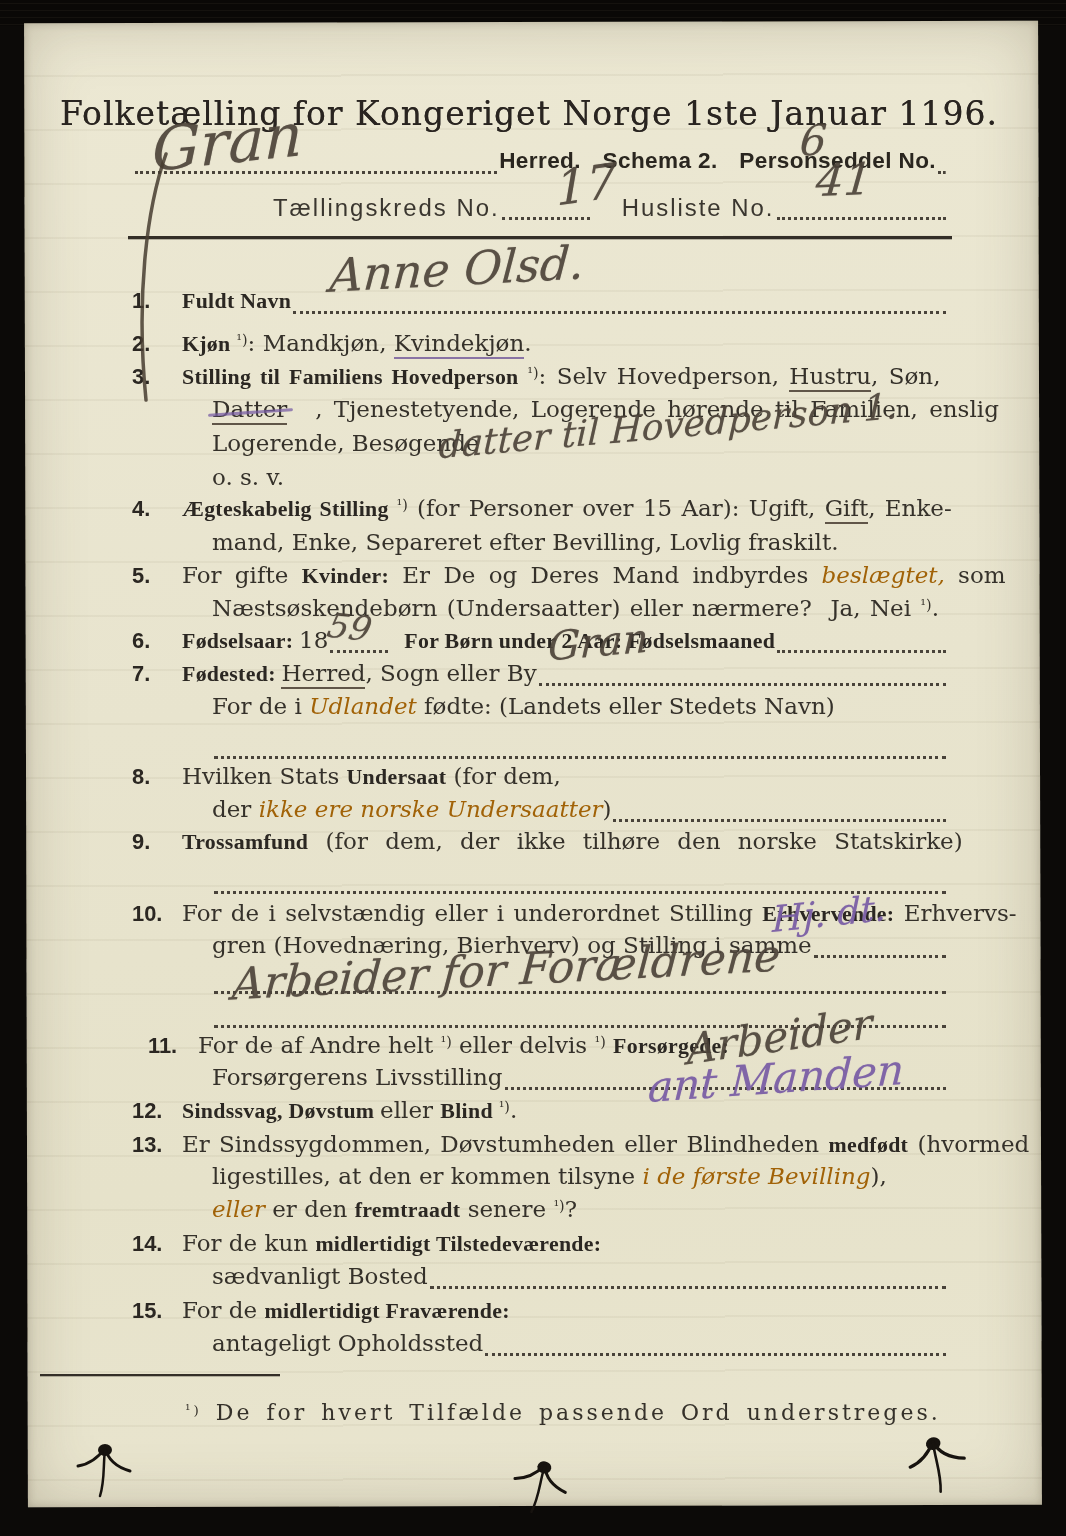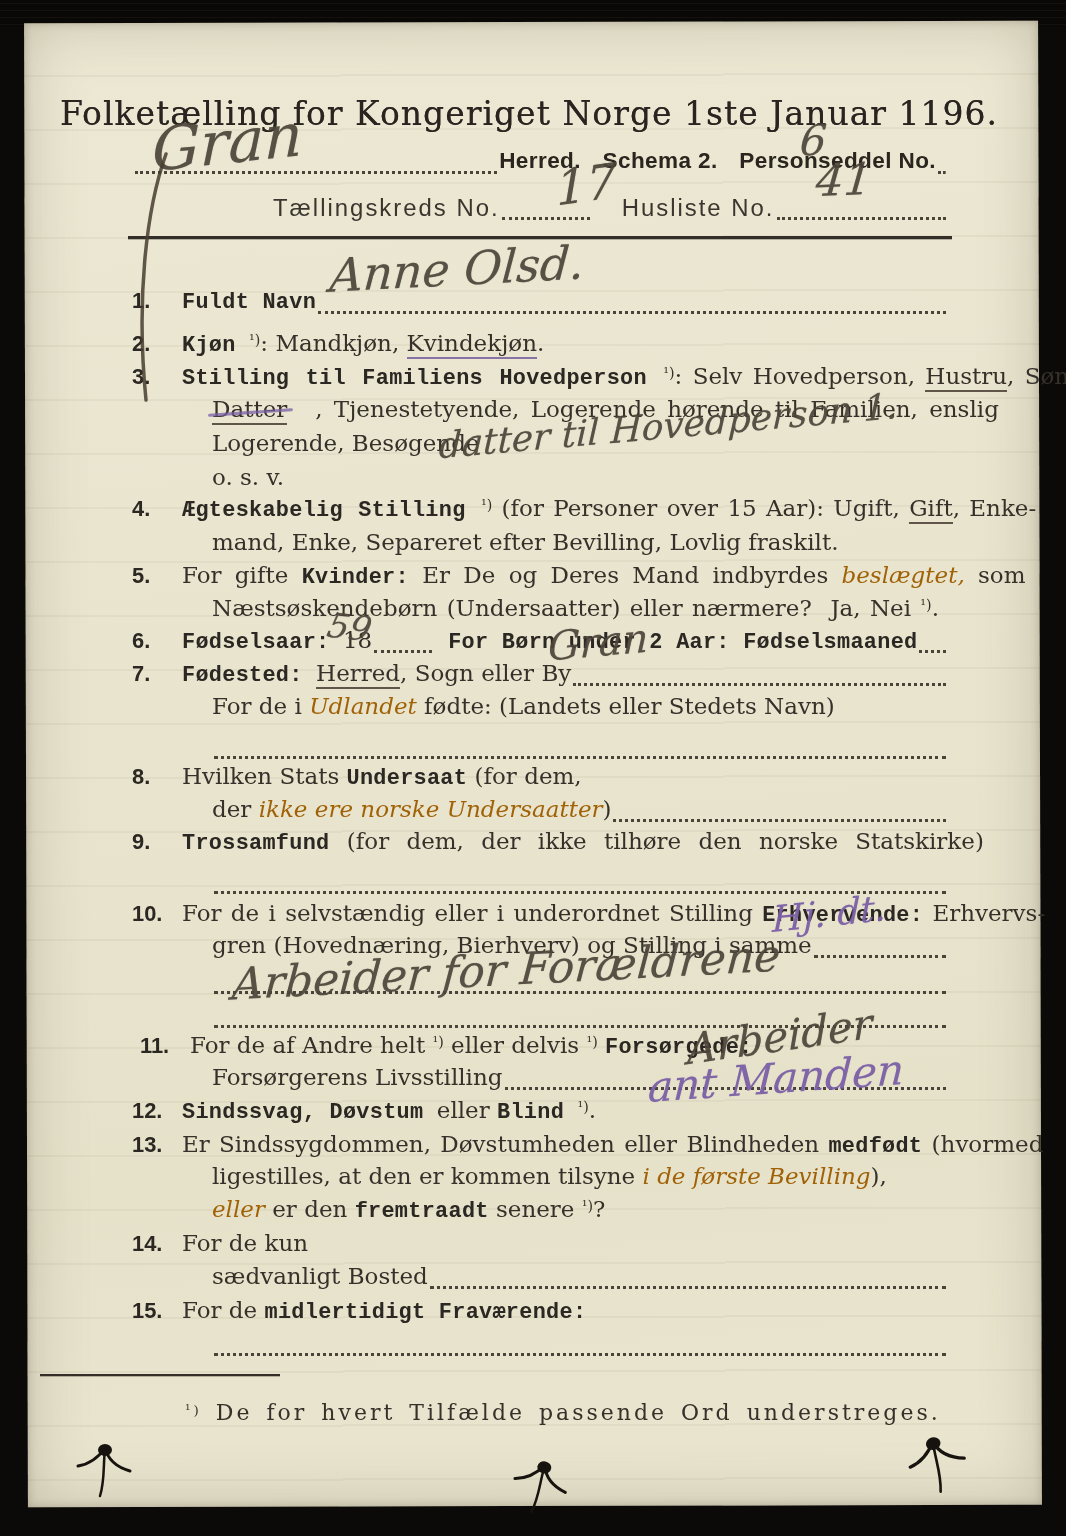--- a/index.html
+++ b/index.html
@@ -12,21 +12,21 @@
       repeating-linear-gradient(180deg, rgba(120,110,80,0) 0 52px, rgba(120,110,80,.07) 52px 54px),
       linear-gradient(175deg,#ece8d3 0%,#e8e4ce 45%,#e6e2ca 75%,#e9e5cf 100%);
     box-shadow: inset 0 0 60px rgba(90,80,55,.25), inset 0 0 8px rgba(60,50,35,.25);
     transform:rotate(-0.15deg);}
   .pline{position:absolute;display:flex;align-items:baseline;height:30px;font-size:23px;
     color:#35312a;white-space:pre;}
   .pline.center{justify-content:center;}
   .seg{display:inline-block;}
   .seg.r{font-family:"DejaVu Serif",serif;color:#35312a;}
   .seg.i{font-family:"DejaVu Serif",serif;font-style:italic;color:#a16207;}
-  .seg.b{font-family:Liberation Mono, monospace;font-weight:700;font-size:.95em;
+  .seg.b{font-family:Liberation Serif, serif;font-weight:700;font-size:.95em;
     color:#2b2722;letter-spacing:.3px;}
   .seg.num{font-family:"Liberation Sans",sans-serif;font-weight:700;font-size:.95em;
     color:#2b2722;width:50px;flex:0 0 50px;}
   .seg.hb{font-family:"Liberation Sans",sans-serif;font-weight:700;font-size:.98em;
     color:#2a261f;letter-spacing:.4px;}
   .seg.hm{font-family:"Liberation Sans",sans-serif;font-weight:400;font-size:1.04em;
     color:#3a362f;letter-spacing:2px;}
   .seg.title-text{font-family:"DejaVu Serif",serif;color:#292420;letter-spacing:1px;
     text-shadow:0 0 .6px rgba(41,36,32,.8);}
   .seg.sup{vertical-align:super;font-size:.62em;align-self:flex-start;margin-top:2px;}
@@ -71,30 +71,30 @@
       <div class="pline" style="left: 212px; top: 693px; width: 736px;"><span class="seg r">For de i </span><span class="seg i">Udlandet</span><span class="seg r"> fødte: (Landets eller Stedets Navn)</span></div>
       <div class="pline" style="left: 212px; top: 733px; width: 736px;"><span class="seg dots fl"></span></div>
       <div class="pline" style="left: 132px; top: 763px; width: 816px;"><span class="seg num">8.</span><span class="seg r">Hvilken Stats </span><span class="seg b">Undersaat</span><span class="seg r"> (for dem,</span></div>
       <div class="pline" style="left: 212px; top: 796px; width: 736px;"><span class="seg r">der </span><span class="seg i">ikke ere norske Undersaatter</span><span class="seg r">)</span><span class="seg dots fl"></span></div>
       <div class="pline" style="left: 132px; top: 828px; width: 816px; word-spacing: 10px;"><span class="seg num">9.</span><span class="seg b">Trossamfund</span><span class="seg r"> (for dem, der ikke tilhøre den norske Statskirke)</span></div>
       <div class="pline" style="left: 212px; top: 868px; width: 736px;"><span class="seg dots fl"></span></div>
       <div class="pline" style="left: 132px; top: 900px; width: 816px; word-spacing: 2px;"><span class="seg num">10.</span><span class="seg r">For de i selvstændig eller i underordnet Stilling </span><span class="seg b">Erhvervende:</span><span class="seg r"> Erhvervs-</span></div>
       <div class="pline" style="left: 212px; top: 932px; width: 736px;"><span class="seg r">gren (Hovednæring, Bierhverv) og Stilling i samme</span><span class="seg dots fl"></span></div>
       <div class="pline" style="left: 212px; top: 968px; width: 736px;"><span class="seg dots fl"></span></div>
       <div class="pline" style="left: 212px; top: 1002px; width: 736px;"><span class="seg dots fl"></span></div>
-      <div class="pline" style="left: 140px; top: 1032px; width: 816px;"><span class="seg num">11.</span><span class="seg r">For de af Andre helt </span><span class="seg sup">¹)</span><span class="seg r"> eller delvis </span><span class="seg sup">¹)</span><span class="seg r"> </span><span class="seg b">Forsørgede:</span></div>
+      <div class="pline" style="left: 148px; top: 1032px; width: 816px;"><span class="seg num">11.</span><span class="seg r">For de af Andre helt </span><span class="seg sup">¹)</span><span class="seg r"> eller delvis </span><span class="seg sup">¹)</span><span class="seg r"> </span><span class="seg b">Forsørgede:</span></div>
       <div class="pline" style="left: 212px; top: 1064px; width: 736px;"><span class="seg r">Forsørgerens Livsstilling</span><span class="seg dots fl"></span></div>
       <div class="pline" style="left: 132px; top: 1097px; width: 816px;"><span class="seg num">12.</span><span class="seg b">Sindssvag, Døvstum </span><span class="seg r">eller </span><span class="seg b">Blind </span><span class="seg sup">¹)</span><span class="seg r">.</span></div>
       <div class="pline" style="left: 132px; top: 1131px; width: 816px; word-spacing: 2px;"><span class="seg num">13.</span><span class="seg r">Er Sindssygdommen, Døvstumheden eller Blindheden </span><span class="seg b">medfødt</span><span class="seg r"> (hvormed</span></div>
       <div class="pline" style="left: 212px; top: 1163px; width: 736px;"><span class="seg r">ligestilles, at den er kommen tilsyne </span><span class="seg i">i de første Bevilling</span><span class="seg r">),</span></div>
       <div class="pline" style="left: 212px; top: 1196px; width: 736px;"><span class="seg i">eller</span><span class="seg r"> er den </span><span class="seg b">fremtraadt</span><span class="seg r"> senere </span><span class="seg sup">¹)</span><span class="seg r">?</span></div>
-      <div class="pline" style="left: 132px; top: 1230px; width: 816px;"><span class="seg num">14.</span><span class="seg r">For de kun </span></div>
+      <div class="pline" style="left: 132px; top: 1230px; width: 816px;"><span class="seg num">14.</span><span class="seg r">For de kun </span><span class="seg b">midlertidigt Tilstedeværende:</span></div>
       <div class="pline" style="left: 212px; top: 1263px; width: 736px;"><span class="seg r">sædvanligt Bosted</span><span class="seg dots fl"></span></div>
       <div class="pline" style="left: 132px; top: 1297px; width: 816px;"><span class="seg num">15.</span><span class="seg r">For de </span><span class="seg b">midlertidigt Fraværende:</span></div>
-      <div class="pline" style="left: 212px; top: 1330px; width: 736px;"><span class="seg dots fl"></span></div>
+      <div class="pline" style="left: 212px; top: 1330px; width: 736px;"><span class="seg r">antageligt Opholdssted</span><span class="seg dots fl"></span></div>
       <div class="prule" style="left: 40px; top: 1374px; width: 240px; height: 2px;"></div>
       <div class="pline" style="left: 185px; top: 1400px; width: 763px; font-size: 22px; word-spacing: 4px; letter-spacing: 3px;"><span class="seg sup">¹)</span><span class="seg r"> De for hvert Tilfælde passende Ord understreges.</span></div>
     </div>
   <div id="hw-layer">
       <div class="hw pencil" style="left: 152px; top: 112px; font-size: 60px; transform: rotate(-6deg) skewX(-7deg);">Gran</div>
       <div class="hw pencil" style="left: 800px; top: 120px; font-size: 42px; transform: rotate(-3deg) skewX(-7deg);">6</div>
       <div class="hw pencil" style="left: 556px; top: 160px; font-size: 48px; transform: rotate(-8deg) skewX(-7deg);">17</div>
       <div class="hw pencil" style="left: 816px; top: 158px; font-size: 44px; transform: rotate(-2deg) skewX(-7deg);">41</div>
       <div class="hw pencil" style="left: 330px; top: 246px; font-size: 46px; transform: rotate(-3deg) skewX(-7deg);">Anne Olsd.</div>
       <div class="hw pencil" style="left: 438px; top: 408px; font-size: 36px; transform: rotate(-5deg) skewX(-7deg);">datter til Hovedperson 1.</div>

